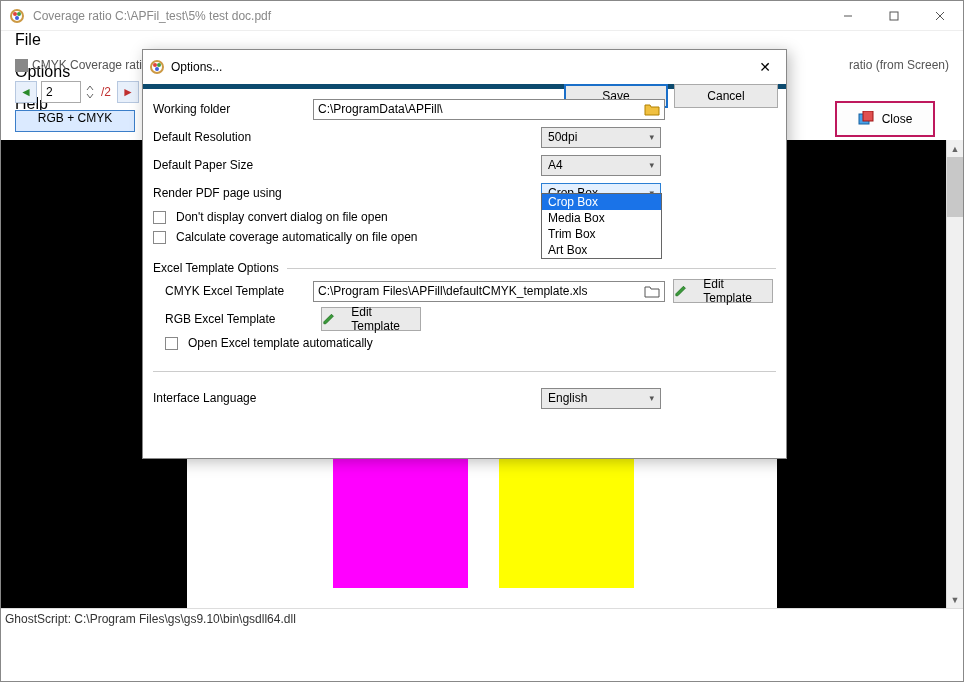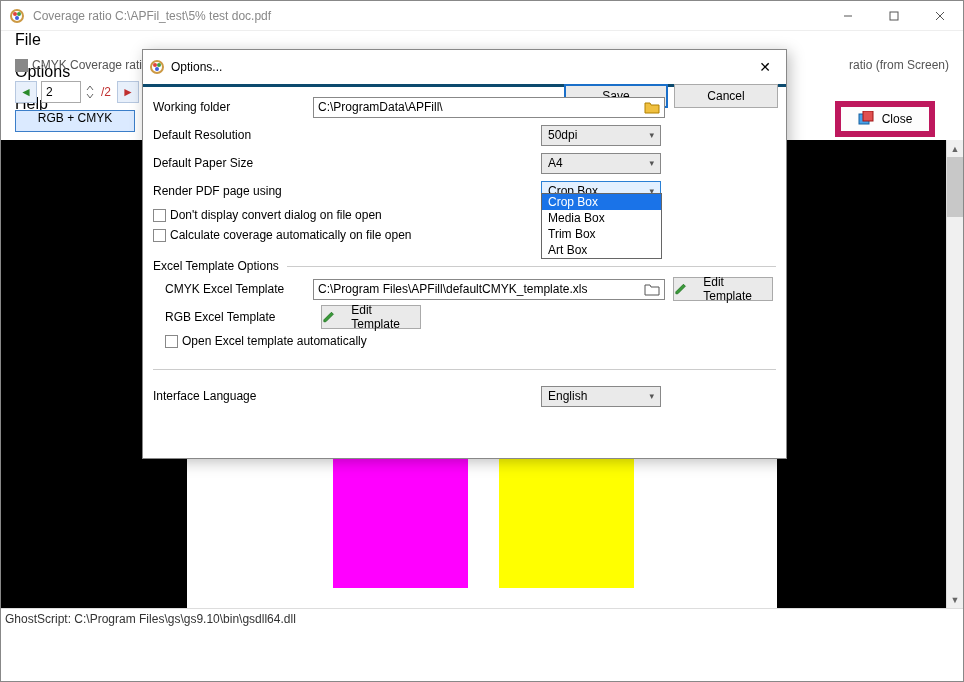--- a/index.html
+++ b/index.html
@@ -14,21 +14,21 @@
 .titlebar .winctrls div { width: 46px; height: 30px; display: flex; align-items: center; justify-content: center; color: #888; font-size: 11px; }
 
 
 .menubar { height: 20px; display: flex; padding: 0 14px; font-size: 16px; gap: 14px; color: #000; flex-direction: column; }
 .menubar span { cursor: default; }
 
 
 .toolbar { height: 28px; display: flex; align-items: center; padding: 0 14px; font-size: 12px; gap: 20px; color: #555; }
 .cb { width: 13px; height: 13px; border: 1px solid #888; display: inline-block; vertical-align: middle; margin-right: 4px; background:#fff; }
 .toolbar .right { margin-left: auto; display: flex; align-items:center; gap: 10px;}
-.close-btn { width: 100px; height: 36px; border: 6px solid #be185d; display: flex; align-items:center; justify-content:center; gap:8px; font-size:12px; background:#fdfdfd;}
+.close-btn { width: 100px; height: 36px; border: 2px solid #be185d; display: flex; align-items:center; justify-content:center; gap:8px; font-size:12px; background:#fdfdfd;}
 .close-btn .ci { width:16px;height:16px; }
 
 
 .pagenav { height: 26px; display:flex; align-items:center; padding:0 14px; font-size:12px; gap:4px; }
 .navbtn { width:22px; height:22px; border:1px solid #b7c8e0; background:#e8f0fb; display:flex; align-items:center; justify-content:center; }
 .navbtn.g { color:#2a8a2a; font-weight:bold;}
 .navbtn.r { color:#c03030; font-weight:bold;}
 .pageinput { width:40px; height:22px; border:1px solid #aaa; font-size:12px; padding:0 4px;}
 .pagetotal { color:#c03030; margin-left:2px;}
 
@@ -44,35 +44,35 @@
 .sq { position:absolute; width:135px; height:138px;}
 .scroll { position:absolute; right:0; top:0; width:17px; height:100%; background:#f0f0f0; border-left:1px solid #ddd;}
 .scroll .thumb { position:absolute; top:0; width:100%; height:60px; background:#c8c8c8;}
 .scroll .arr { position:absolute; width:100%; height:17px; display:flex; align-items:center; justify-content:center; font-size:9px; color:#666;}
 
 
 .status { height: 20px; padding:0 4px; font-size:12px; color:#333; display:flex; align-items:center; border-top:1px solid #ddd;}
 
 
 .dialog { position:absolute; left:141px; top:48px; width:645px; height:410px; background:#fff; border:1px solid #888; box-shadow: 3px 3px 14px rgba(0,0,0,0.25); z-index:100;}
-.dlg-title { height:28px; display:flex; align-items:center; padding:17px 6px; font-size:12px; border-bottom:3px solid #0c4a6e;}
+.dlg-title { height:28px; display:flex; align-items:center; padding:17px 6px; font-size:12px; border-bottom:5px solid #0c4a6e;}
 .dlg-title .appicon { width:16px;height:16px; margin-right:6px;}
 .dlg-title .x { margin-left:auto; width:30px; text-align:center; font-size:14px; cursor:default;}
 .dlg-body { padding: 6px 10px; font-size:12px;}
 .dlg-row { display:flex; align-items:center; height:28px;}
 .dlg-label { width:160px; }
 .dlg-input { flex:1; height:21px; border:1px solid #888; padding:0 4px; font-size:12px; display:flex; align-items:center; position:relative; background:#fff;}
 .folder-icon { width:16px; height:14px; margin-left:auto;}
 .dlg-select { width:120px; height:21px; border:1px solid #888; background:#eaeaea; display:flex; align-items:center; padding:0 6px; position:relative; font-size:12px;}
 .dlg-select.blue { border:1px solid #2a7fd4; background:#e3f0ff;}
 .dlg-select .chev { margin-left:auto; font-size:9px; color:#555;}
 .dlg-btncol { position:absolute; right:8px; top:34px; display:flex; flex-direction:row; gap:6px;}
 .dlg-btn { width:104px; height:24px; border:1px solid #aaa; background:#eaeaea; display:flex; align-items:center; justify-content:center; font-size:12px;}
 .dlg-btn.primary { border:2px solid #1a6fc9; background:#eaeaea;}
-.cb-row { display:flex; align-items:center; gap:0; padding: 3px 0 3px 0;}
+.cb-row { display:flex; align-items:center; gap:6px; padding: 3px 0 3px 0;}
 .group-hdr { margin:14px 0 2px; display:flex; align-items:center; font-size:12px;}
 .group-hdr .line { flex:1; height:1px; background:#ccc; margin-left:8px;}
 .indent { padding-left:12px;}
 .edit-tmpl { width:100px; height:24px; border:1px solid #aaa; background:#eaeaea; display:flex; align-items:center; justify-content:center; gap:16px; font-size:12px; margin-left:8px;}
 .pencil { width:14px;height:14px;}
 .sep { height:1px; background:#ccc; margin: 18px 0 12px;}
 
 .dropdown { position:absolute; left:398px; top:143px; width:121px; border:1px solid #666; background:#fff; z-index:200; font-size:12px;}
 .dropdown div { padding:1px 6px; }
 .dropdown .sel { background:#1a73e8; color:#fff;}

